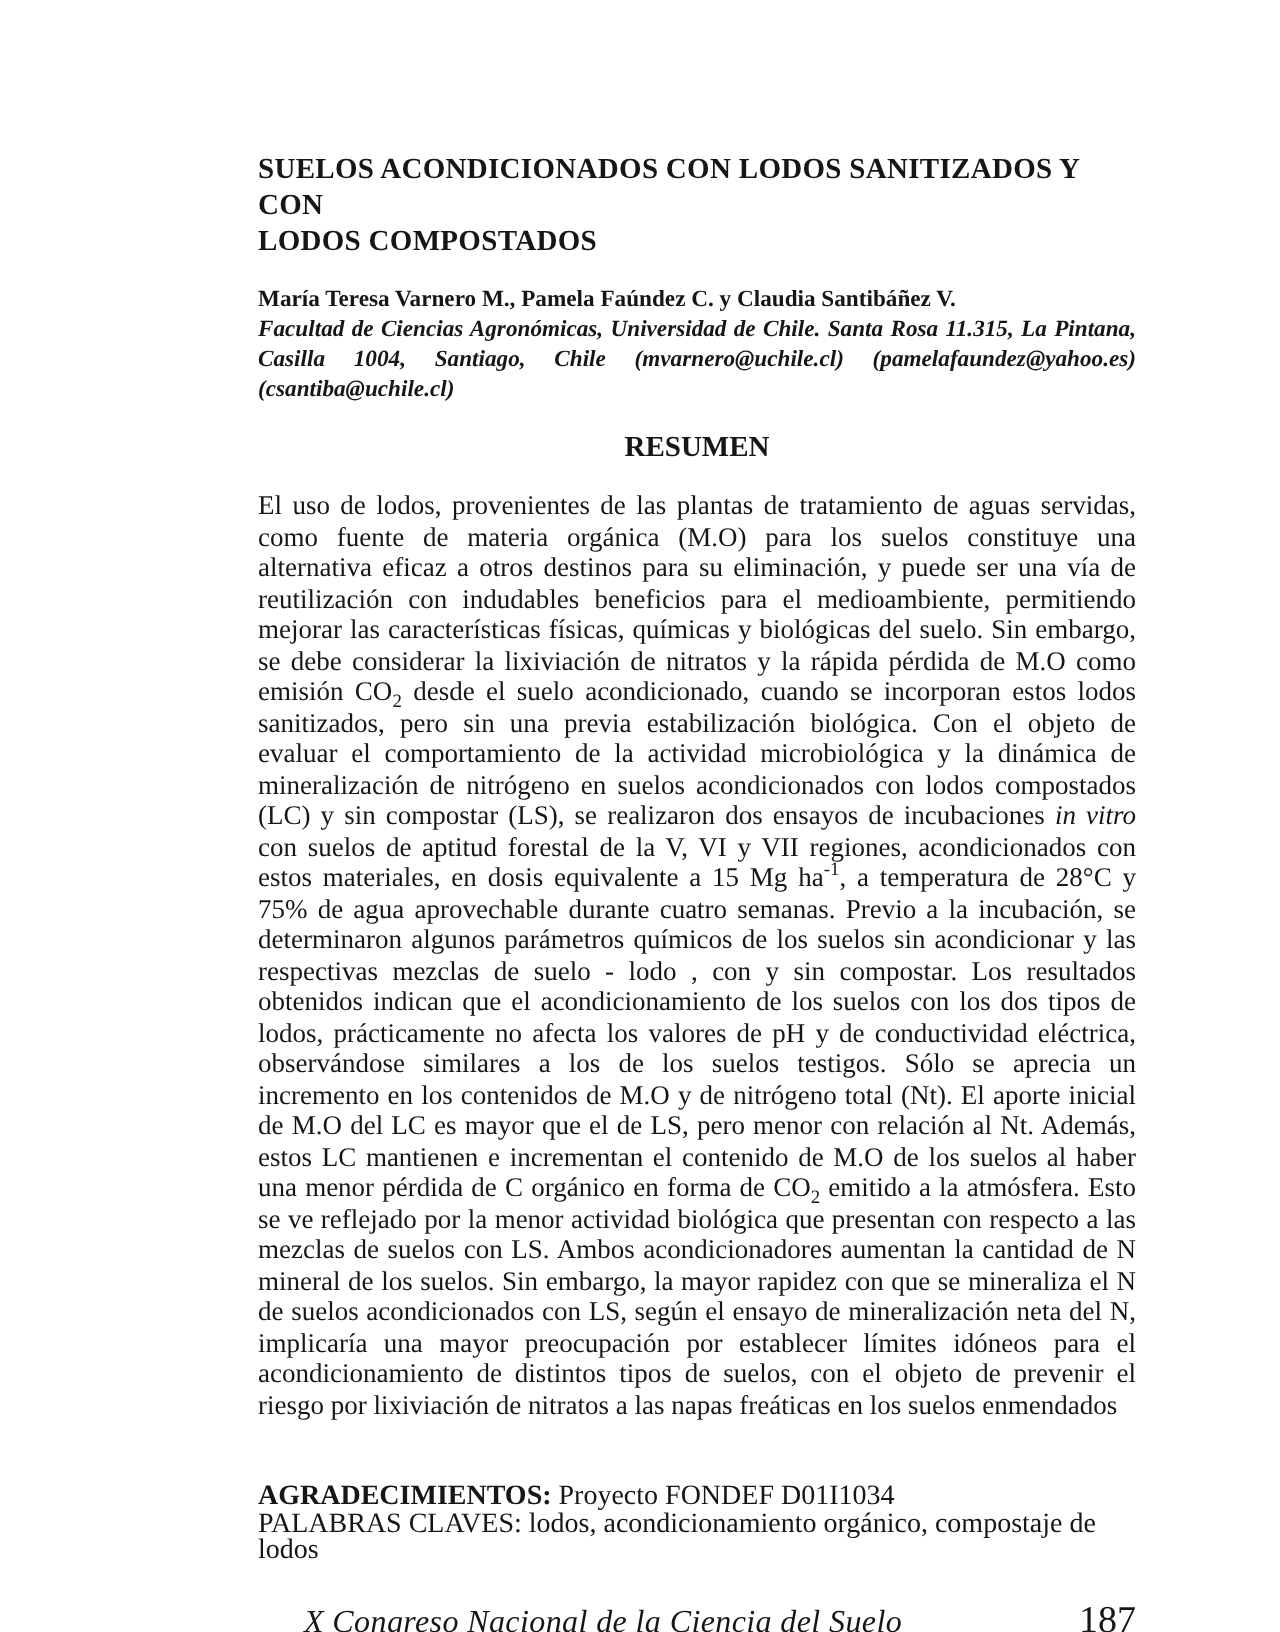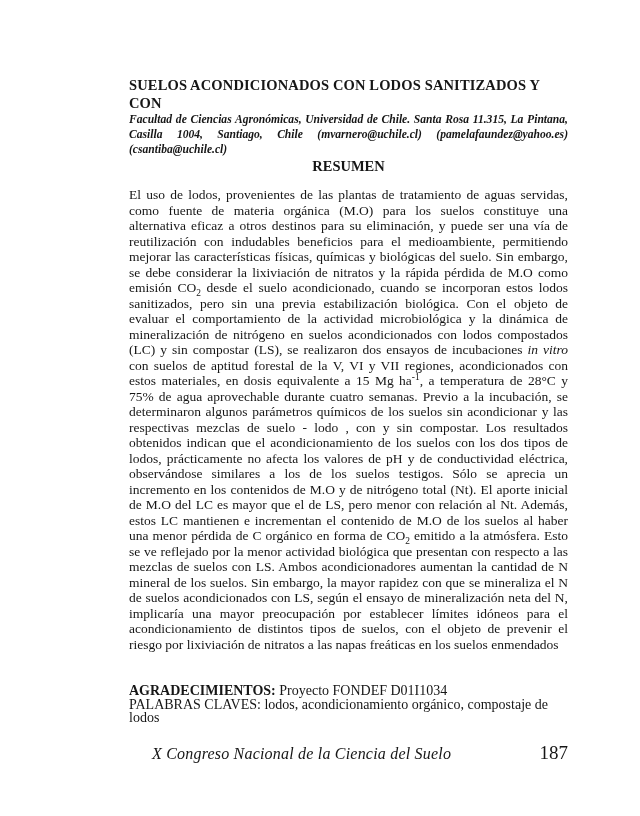--- a/index.html
+++ b/index.html
@@ -36,21 +36,21 @@
   }
   .affiliation {
     margin-top: 0;
     font-weight: bold;
     font-style: italic;
     font-size: 11.6px;
     line-height: 15px;
     text-align: justify;
   }
   .resumen {
-    margin-top: 1px;
+    margin-top: 14px;
     text-align: center;
     font-weight: bold;
     font-size: 14.5px;
     line-height: 17px;
   }
   .abstract {
     margin: 12px 0 0 0;
     font-size: 13.5px;
     line-height: 15.5px;
     text-align: justify;
@@ -83,22 +83,24 @@
     font-size: 19px;
   }
 </style>
 </head>
 <body>
 
 <div class="page">
 
   <div class="title">
     <div>SUELOS ACONDICIONADOS CON LODOS SANITIZADOS Y CON</div>
+    <div>LODOS COMPOSTADOS</div>
   </div>
 
+  <div class="authors">María Teresa Varnero M., Pamela Faúndez C. y Claudia Santibáñez V.</div>
 
   <div class="affiliation">Facultad de Ciencias Agronómicas, Universidad de Chile. Santa Rosa 11.315, La Pintana, Casilla 1004, Santiago, Chile (mvarnero@uchile.cl) (pamelafaundez@yahoo.es) (csantiba@uchile.cl)</div>
 
   <div class="resumen">RESUMEN</div>
 
   <p class="abstract"><span>El uso de lodos, provenientes de las plantas de tratamiento de aguas servidas, como fuente de materia orgánica (M.O) para los suelos constituye una alternativa eficaz a otros destinos para su eliminación, y puede ser una vía de reutilización con indudables beneficios para el medioambiente, permitiendo mejorar las características físicas, químicas y biológicas del suelo. Sin embargo, se debe considerar la lixiviación de nitratos y la rápida pérdida de M.O como emisión CO</span><sub>2</sub><span> desde el suelo acondicionado, cuando se incorporan estos lodos sanitizados, pero sin una previa estabilización biológica. Con el objeto de evaluar el comportamiento de la actividad microbiológica y la dinámica de mineralización de nitrógeno en suelos acondicionados con lodos compostados (LC) y sin compostar (LS), se realizaron dos ensayos de incubaciones </span><span style="font-style: italic;">in vitro</span><span> con suelos de aptitud forestal de la V, VI y VII regiones, acondicionados con estos materiales, en dosis equivalente a 15 Mg ha</span><sup>-1</sup><span>, a temperatura de 28°C y 75% de agua aprovechable durante cuatro semanas. Previo a la incubación, se determinaron algunos parámetros químicos de los suelos sin acondicionar y las respectivas mezclas de suelo - lodo , con y sin compostar. Los resultados obtenidos indican que el acondicionamiento de los suelos con los dos tipos de lodos, prácticamente no afecta los valores de pH y de conductividad eléctrica, observándose similares a los de los suelos testigos. Sólo se aprecia un incremento en los contenidos de M.O y de nitrógeno total (Nt). El aporte inicial de M.O del LC es mayor que el de LS, pero menor con relación al Nt. Además, estos LC mantienen e incrementan el contenido de M.O de los suelos al haber una menor pérdida de C orgánico en forma de CO</span><sub>2</sub><span> emitido a la atmósfera. Esto se ve reflejado por la menor actividad biológica que presentan con respecto a las mezclas de suelos con LS. Ambos acondicionadores aumentan la cantidad de N mineral de los suelos. Sin embargo, la mayor rapidez con que se mineraliza el N de suelos acondicionados con LS, según el ensayo de mineralización neta del N, implicaría una mayor preocupación por establecer límites idóneos para el acondicionamiento de distintos tipos de suelos, con el objeto de prevenir el riesgo por lixiviación de nitratos a las napas freáticas en los suelos enmendados</span></p>
 
   <div class="ack-block">
     <div>
       <span class="ack-label">AGRADECIMIENTOS:</span><span> Proyecto FONDEF D01I1034</span>

